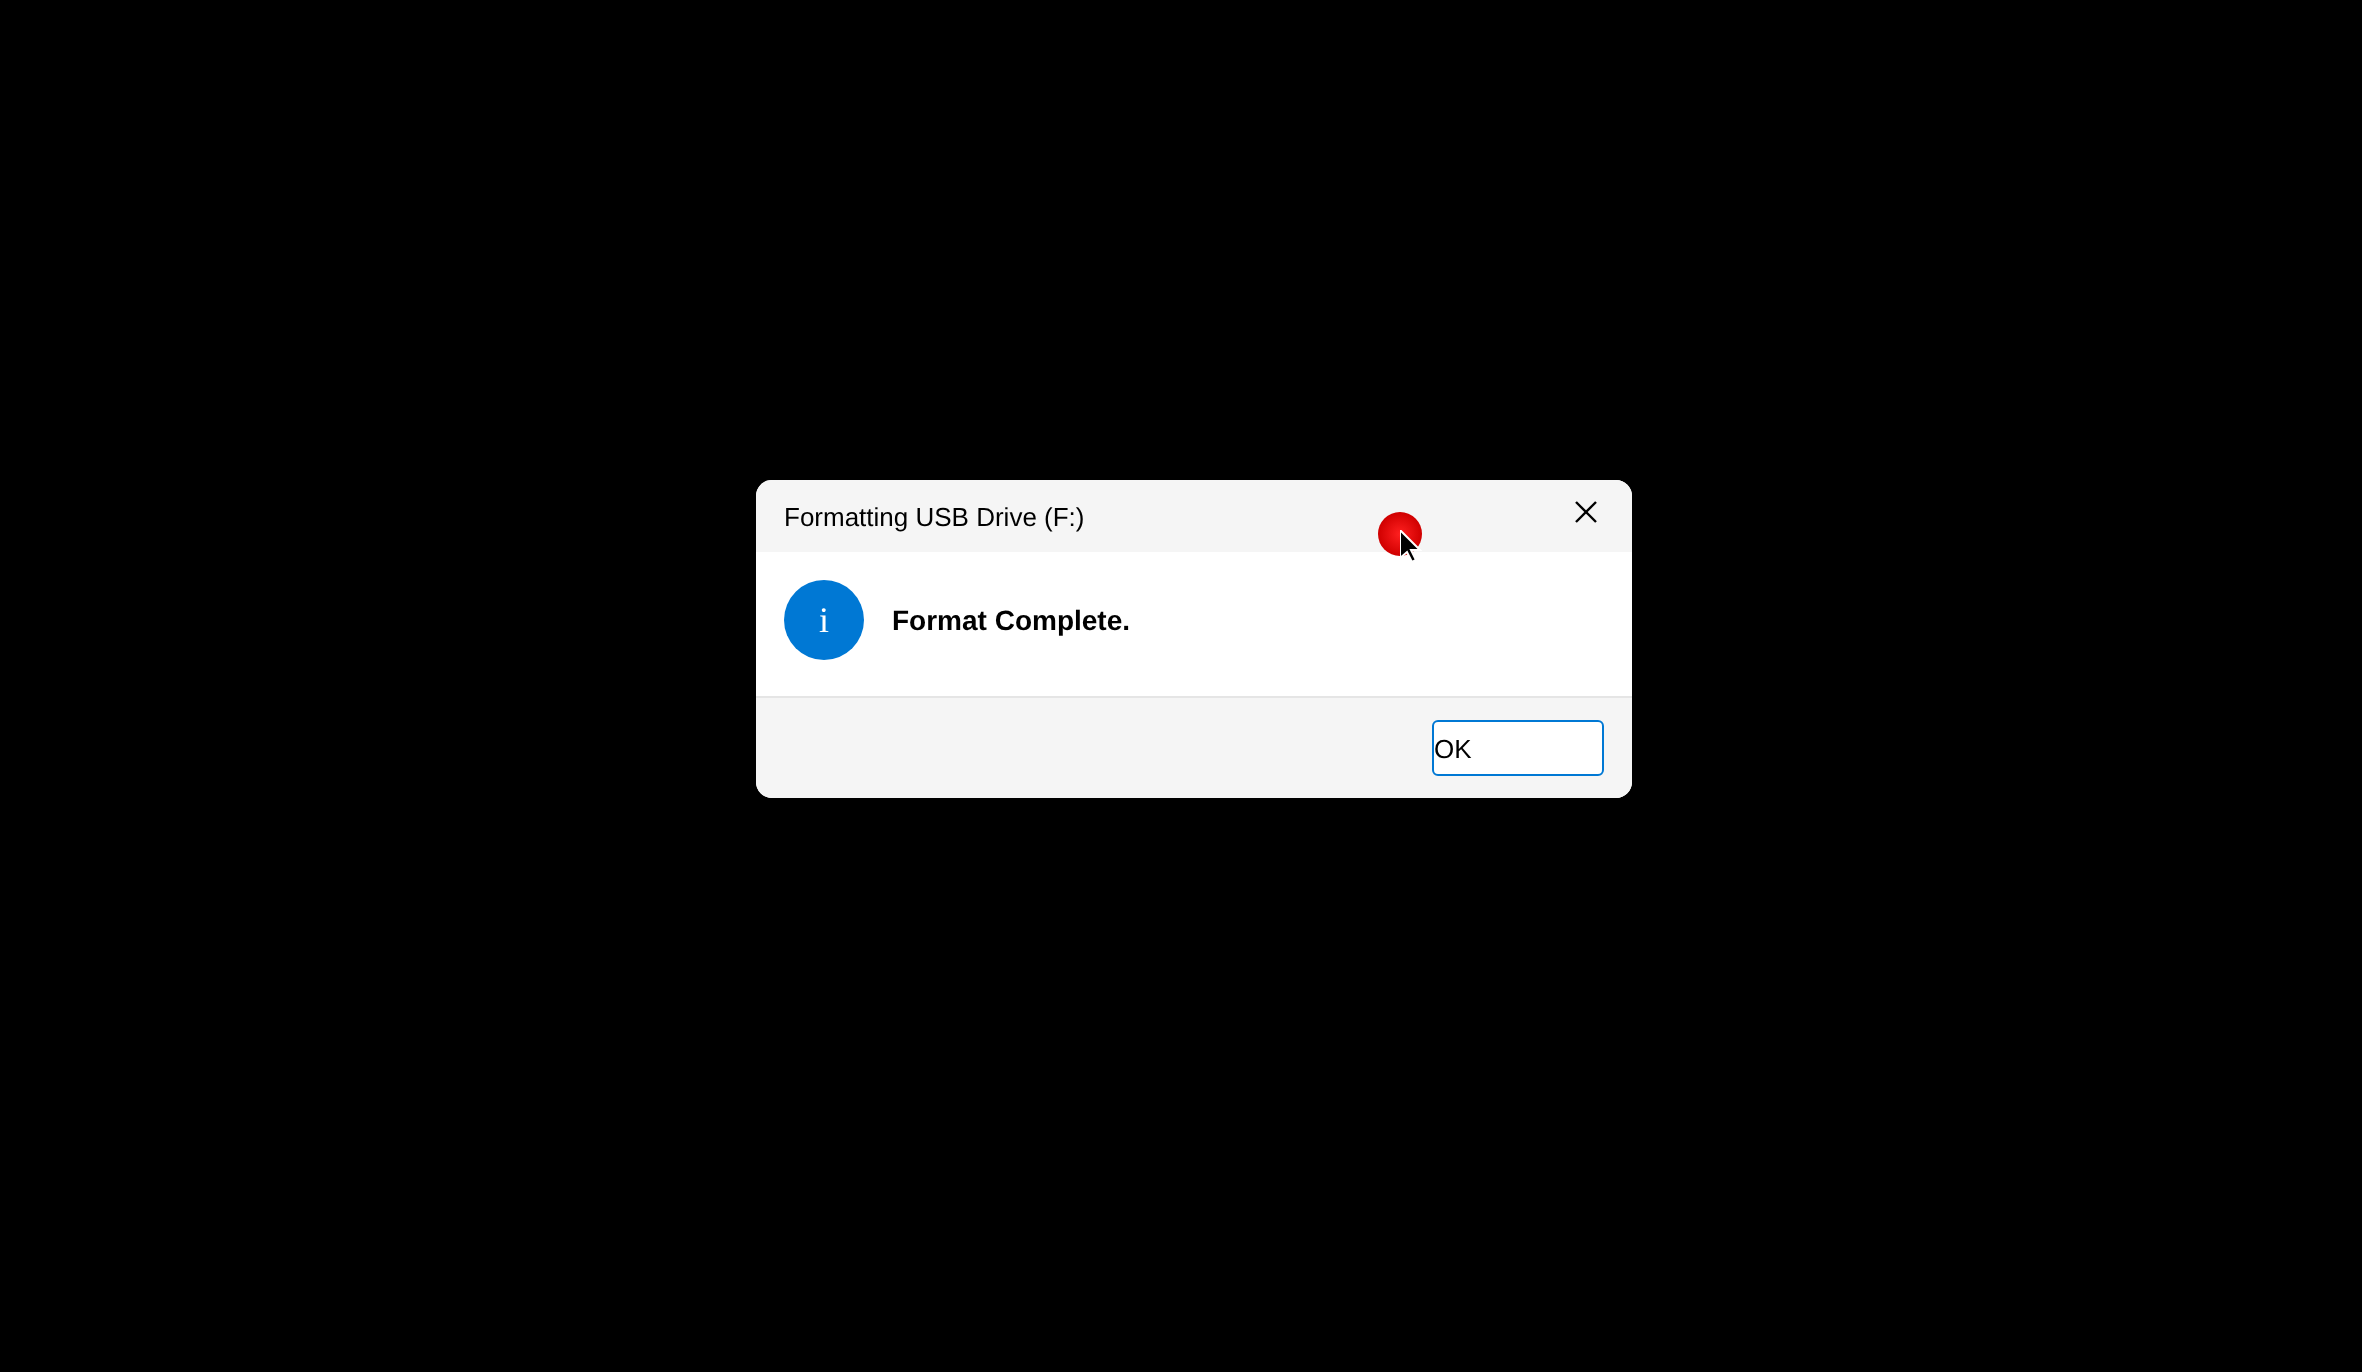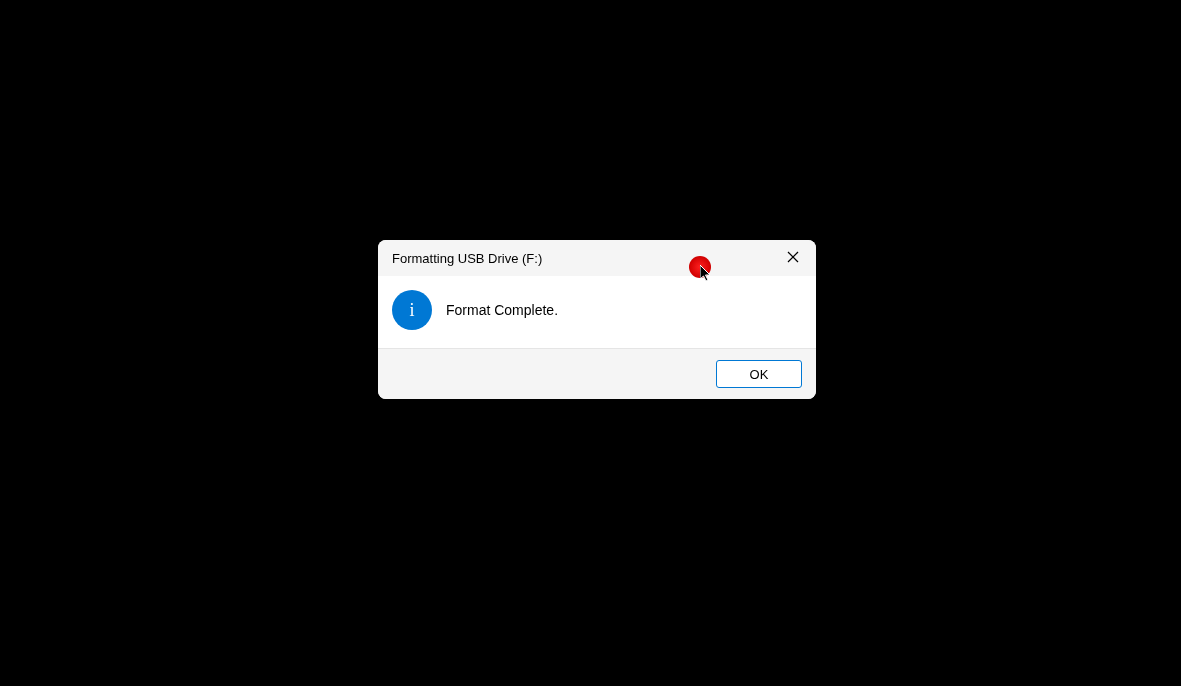--- a/index.html
+++ b/index.html
@@ -79,20 +79,21 @@
       color: #fff;
       font-size: 18px;
       font-family: Georgia, serif;
       font-style: normal;
     }
     
     .message {
       margin-left: 14px;
       font-size: 14px;
       color: #000;
+      font-weight: bold;
     }
     
     .footer {
       display: flex;
       justify-content: flex-end;
       padding: 11px 14px 11px 14px;
       background: #f5f5f5;
       border-top: 1px solid #e5e5e5;
     }
     
@@ -100,21 +101,21 @@
       width: 86px;
       height: 28px;
       background: #fff;
       border: 1px solid #0078d4;
       border-radius: 3px;
       font-size: 13px;
       color: #000;
       cursor: pointer;
       display: flex;
       align-items: center;
-      justify-content: center;
+      justify-content: flex-start;
     }
     
     .cursor-marker {
       position: absolute;
       left: 689px;
       top: 256px;
       width: 22px;
       height: 22px;
       border-radius: 50%;
       background: radial-gradient(circle, #ff2020 0%, #d00000 70%, #a00000 100%);

